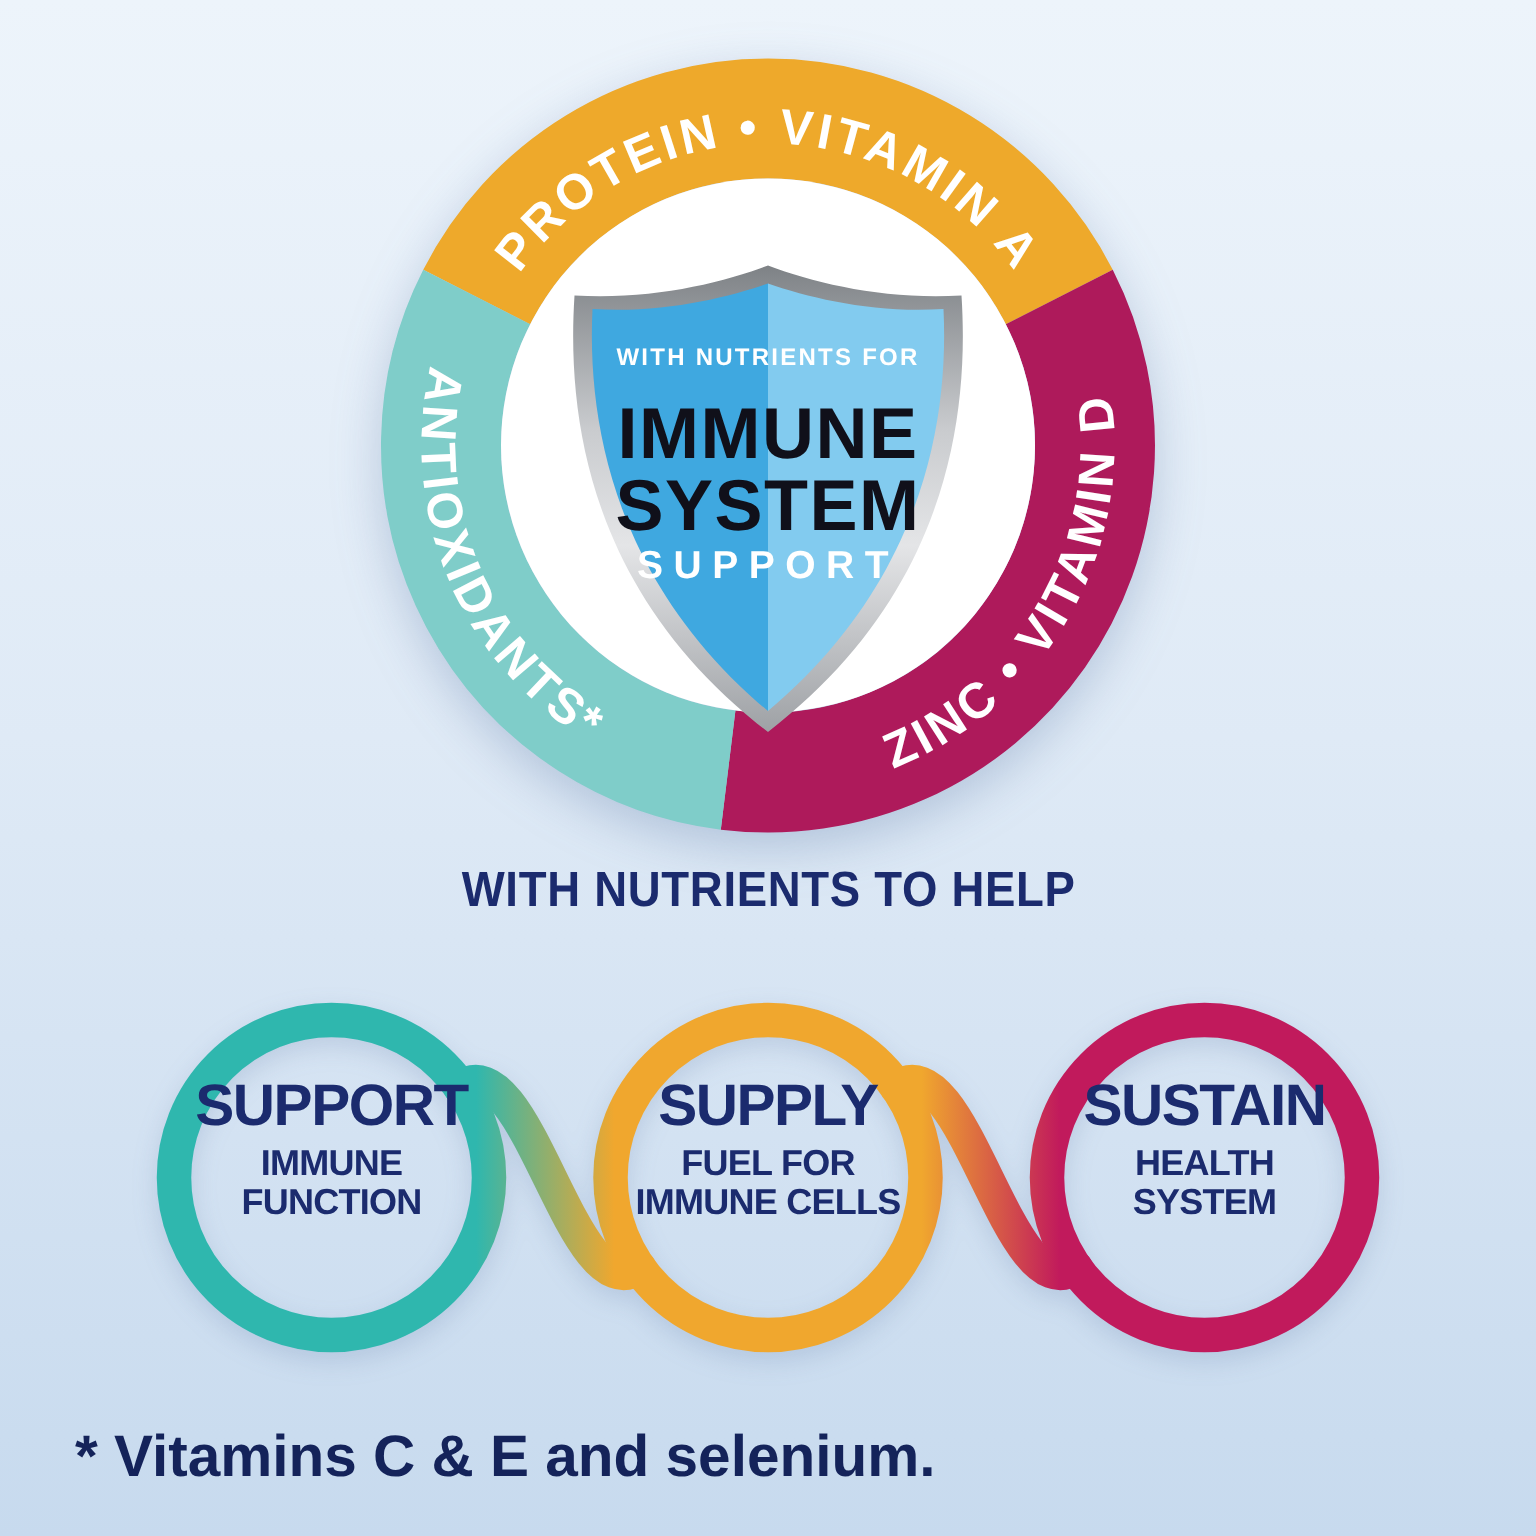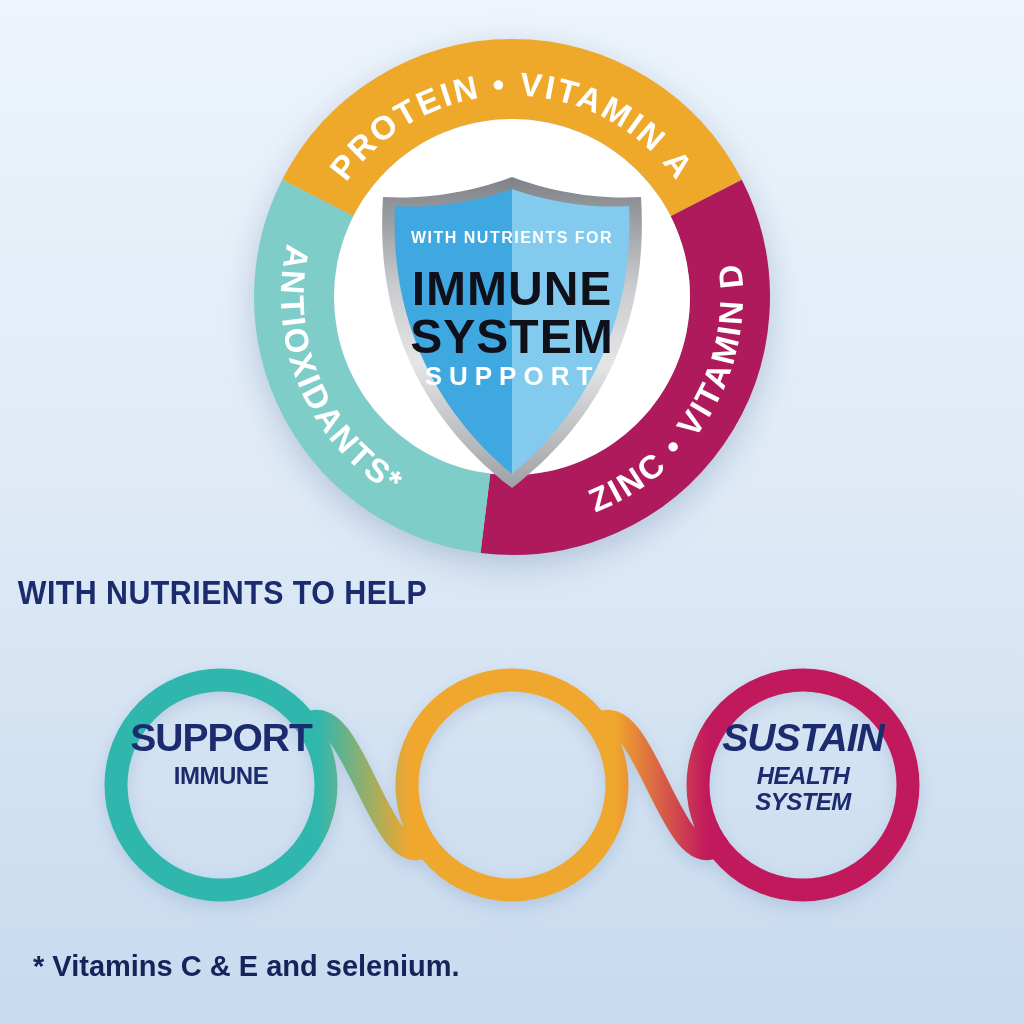--- a/index.html
+++ b/index.html
@@ -3,28 +3,28 @@
 <meta charset="utf-8">
 <style>
   html,body { margin:0; padding:0; }
   .canvas {
     position:relative; width:1024px; height:1024px; overflow:hidden;
     background:linear-gradient(180deg,#edf4fb 0%,#dfeaf6 48%,#c7daee 100%);
     font-family:"Liberation Sans", sans-serif;
   }
   .ring-svg { position:absolute; left:242px; top:27px; filter:drop-shadow(0 10px 16px rgba(70,100,150,.28)); }
   .ribbon-svg { position:absolute; left:0; top:630px; filter:drop-shadow(0 6px 8px rgba(70,100,150,.18)); }
-  .heading { position:absolute; left:0; top:574px; width:100%; 
+  .heading { position:absolute; left:0; top:574px; width:100%; text-align:center;
              font-size:33px; font-weight:800; color:#1b2b6e; }
   .heading span { display:inline-block; transform:scaleX(.92); letter-spacing:.5px; }
   .loop { position:absolute; top:718px; width:240px; text-align:center; color:#1b2b6e; }
   .loop .title { font-size:39px; font-weight:800; letter-spacing:-1px; line-height:1.05; }
   .loop .sub   { font-size:24px; font-weight:800; letter-spacing:-.5px; line-height:1.1; margin-top:4px; }
-  .loop-1 { left:101px; } .loop-2 { left:392px; } .loop-3 { left:683px;font-style:italic; }
-  .footnote { position:absolute; left:33px; top:950px; font-size:29px; font-weight:700; color:#14235a; }
+  .loop-1 { left:101px; } .loop-2 { left:392px; } .loop-3 { left:683px; }
+  .footnote { position:absolute; left:50px; top:950px; font-size:39px; font-weight:700; color:#14235a; }
   text { font-family:"Liberation Sans", sans-serif; }
 </style>
 </head>
 <body>
 
 <div class="canvas">
 
   <svg class="ring-svg" width="540" height="540" viewBox="0 0 540 540">
     <defs>
       <linearGradient id="silverGrad" x1="0" y1="0" x2="0" y2="1">
@@ -86,20 +86,28 @@
     <circle cx="512" cy="155" r="105" fill="none" stroke="url(#ribbonGrad)" stroke-width="23"></circle>
     <circle cx="803" cy="155" r="105" fill="none" stroke="url(#ribbonGrad)" stroke-width="23"></circle>
     <path d="M 307 95 C 352 64 381 246 426 215" fill="none" stroke="url(#ribbonGrad)" stroke-width="23" stroke-linecap="round"></path>
     <path d="M 598 95 C 643 64 672 246 717 215" fill="none" stroke="url(#ribbonGrad)" stroke-width="23" stroke-linecap="round"></path>
   </svg>
 
   <div class="loop loop-1">
     <div class="title">SUPPORT</div>
     <div class="sub">
       <div>IMMUNE</div>
+      <div>FUNCTION</div>
+    </div>
+  </div>
+  <div class="loop loop-2">
+    <div class="title">SUPPLY</div>
+    <div class="sub">
+      <div>FUEL FOR</div>
+      <div>IMMUNE CELLS</div>
     </div>
   </div>
   <div class="loop loop-3">
     <div class="title">SUSTAIN</div>
     <div class="sub">
       <div>HEALTH</div>
       <div>SYSTEM</div>
     </div>
   </div>
 

